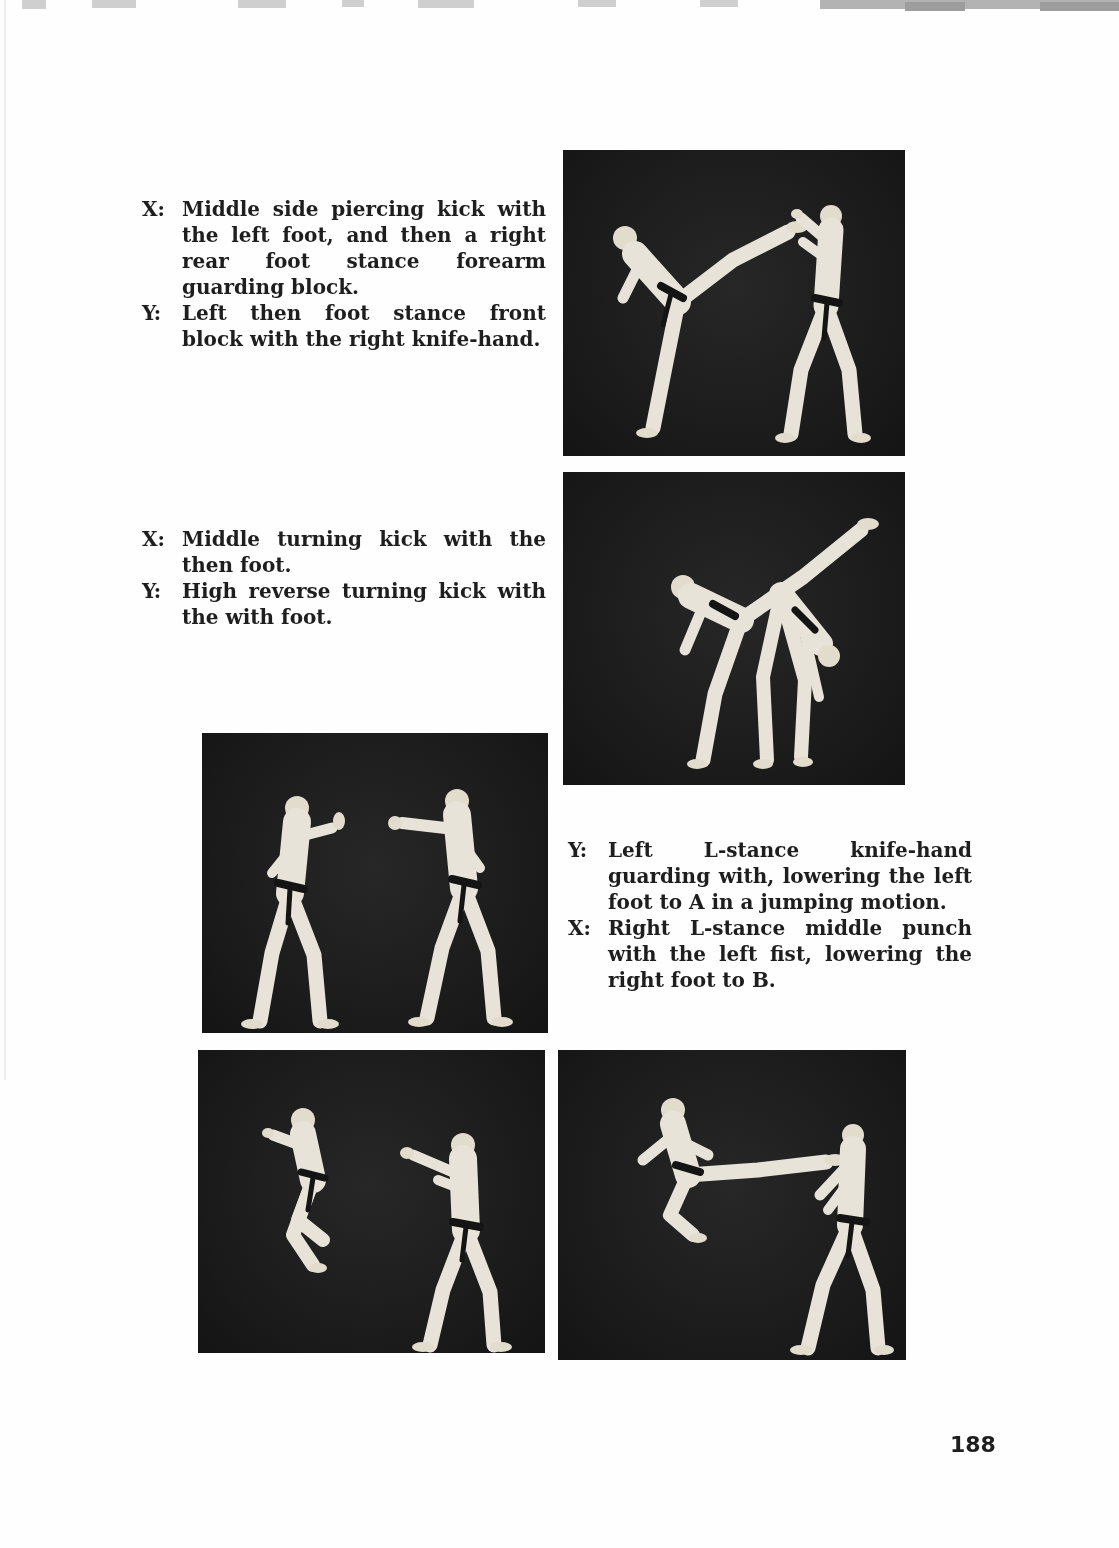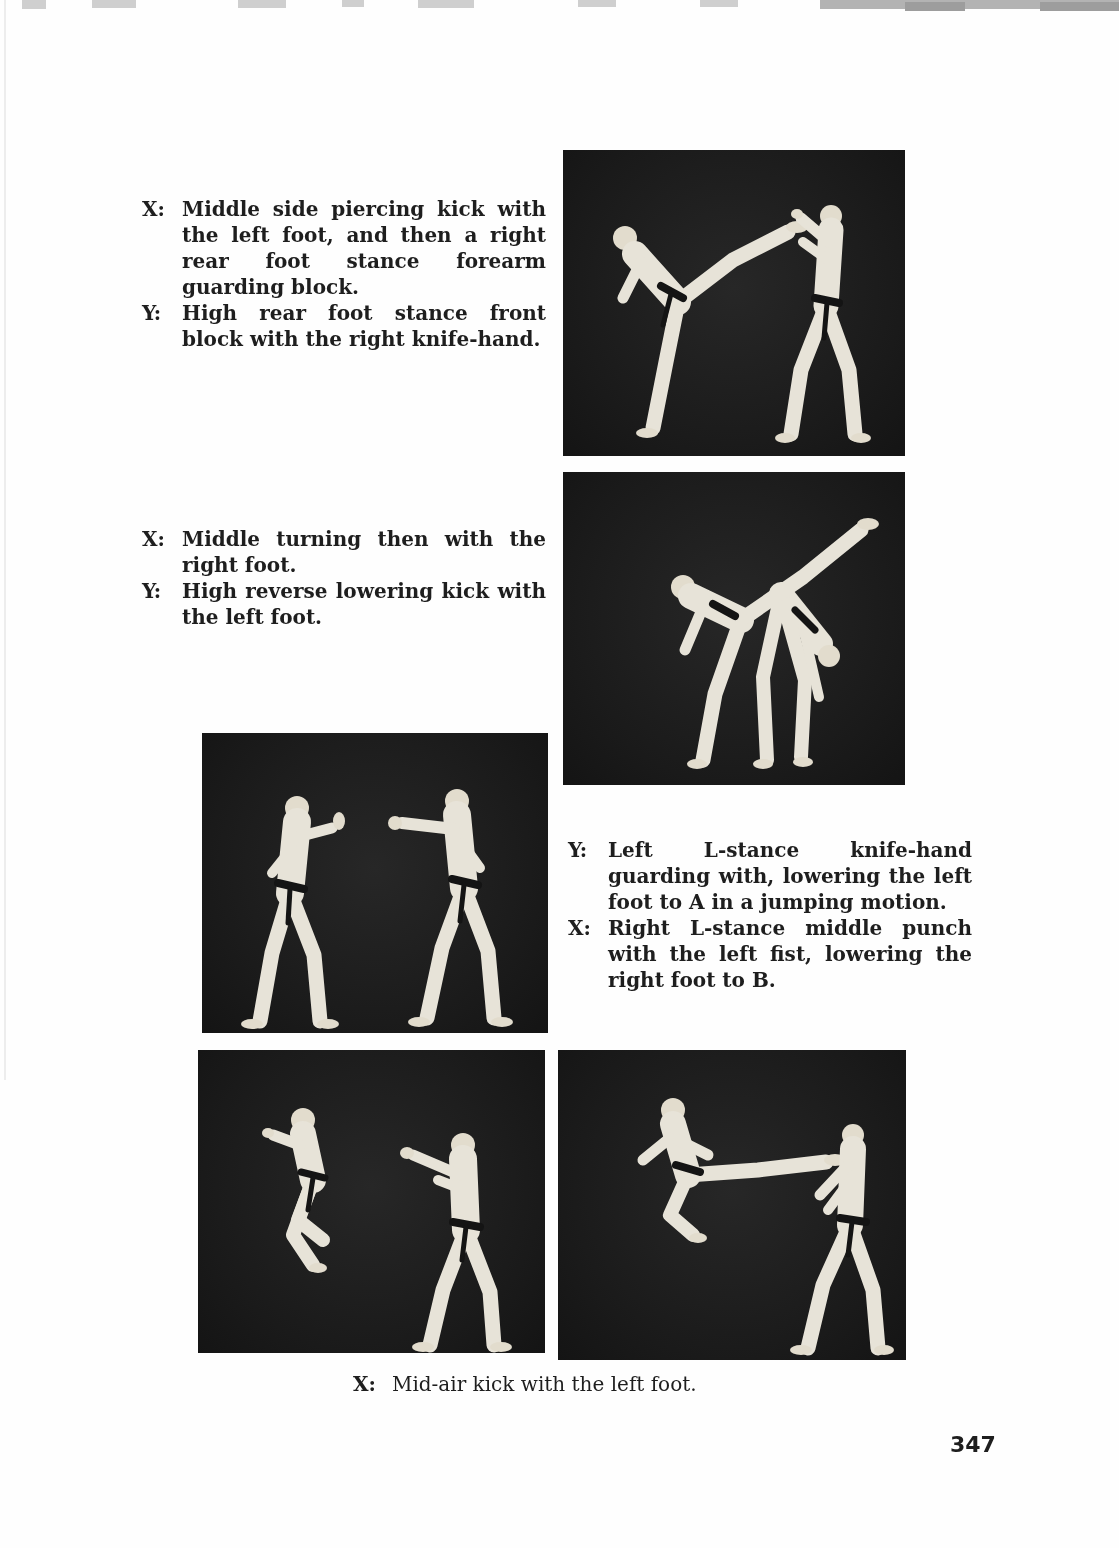--- a/index.html
+++ b/index.html
@@ -69,32 +69,32 @@
   <div class="artifact" style="left:1040px;top:2px;width:79px;height:9px;background:#9d9d9d;"></div>
   <div class="edge-line"></div>
 
   <div class="tech-block" style="left:142px;top:196px;width:404px;">
     <div class="tech-item">
       <span class="tech-label">X:</span>
       <span class="tech-text">Middle side piercing kick with the left foot, and then a right rear foot stance forearm guarding block.</span>
     </div>
     <div class="tech-item">
       <span class="tech-label">Y:</span>
-      <span class="tech-text">High rear foot stance front block with the right knife-hand.</span>
+      <span class="tech-text">Left then foot stance front block with the right knife-hand.</span>
     </div>
   </div>
 
   <div class="tech-block" style="left:142px;top:526px;width:404px;">
     <div class="tech-item">
       <span class="tech-label">X:</span>
-      <span class="tech-text">Middle turning then with the right foot.</span>
+      <span class="tech-text">Middle turning kick with the then foot.</span>
     </div>
     <div class="tech-item">
       <span class="tech-label">Y:</span>
-      <span class="tech-text">High reverse lowering kick with the left foot.</span>
+      <span class="tech-text">High reverse turning kick with the with foot.</span>
     </div>
   </div>
 
   <div class="tech-block" style="left:568px;top:837px;width:404px;">
     <div class="tech-item">
       <span class="tech-label">Y:</span>
       <span class="tech-text">Left L-stance knife-hand guarding with, lowering the left foot to A in a jumping motion.</span>
     </div>
     <div class="tech-item">
       <span class="tech-label">X:</span>
@@ -237,19 +237,16 @@
         <path class="gi" stroke-width="15" d="M292,175 L265,235 L250,298"></path>
         <path class="gi" stroke-width="15" d="M292,175 L315,240 L320,298"></path>
         <ellipse class="skin" cx="243" cy="300" rx="11" ry="5"></ellipse>
         <ellipse class="skin" cx="326" cy="300" rx="10" ry="5"></ellipse>
         <path class="belt" stroke-width="8" d="M282,168 L308,172"></path>
         <path class="belt" stroke-width="5" d="M294,172 L290,205"></path>
       </g>
     </svg>
   </div>
 
-  <div class="caption" style="left:353px;top:1371px;">
-    <span class="tech-label">X:</span><span class="caption-text">Mid-air kick with the left foot.</span>
-  </div>
-
-  <div class="page-number" style="left:950px;top:1432px;">347</div>
+
+  <div class="page-number" style="left:950px;top:1432px;">188</div>
 
 </div>
 
 </body></html>

